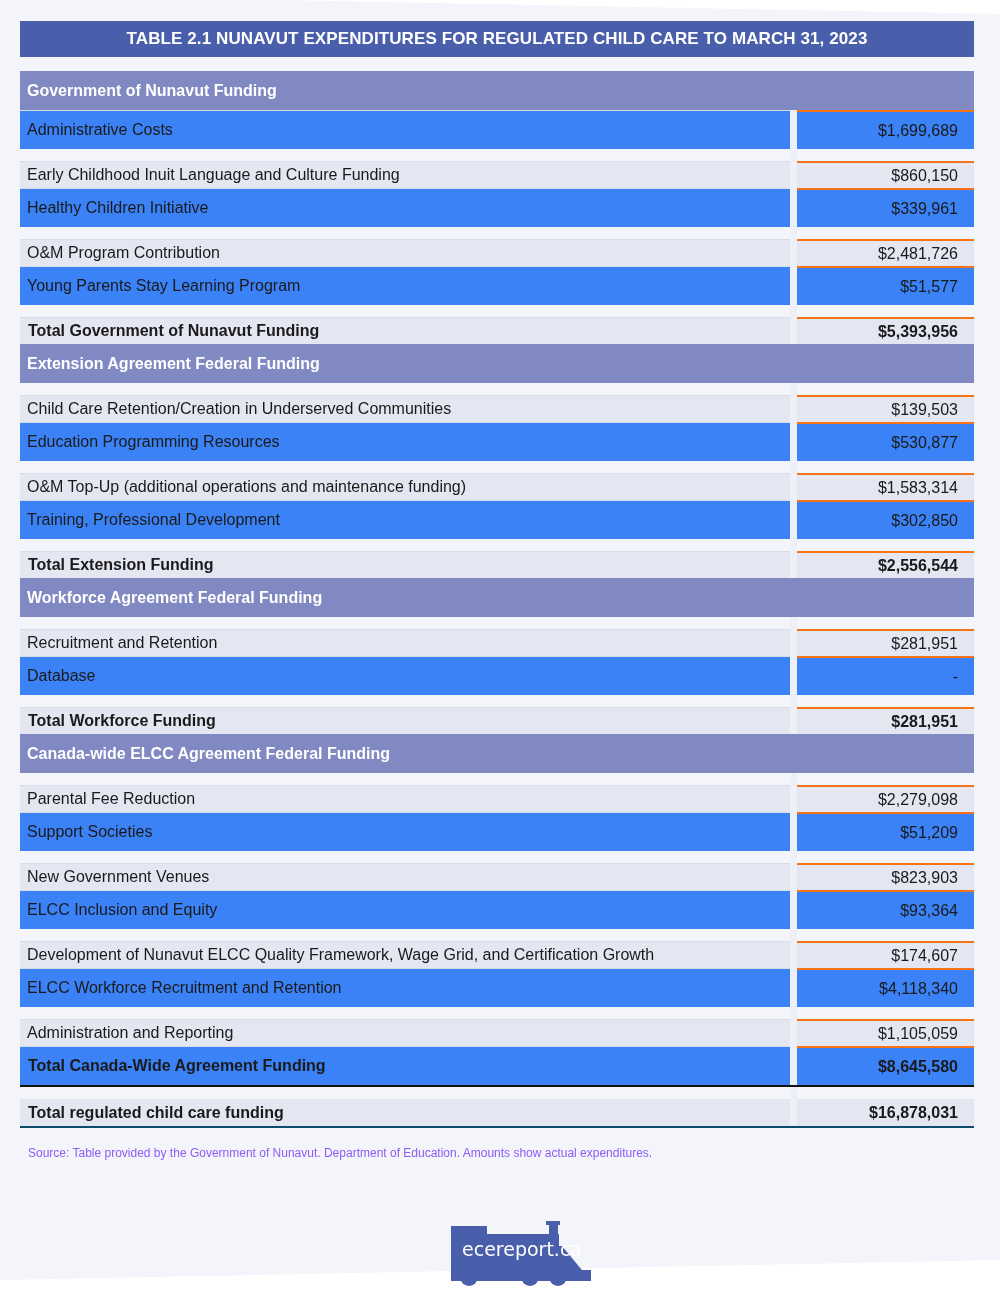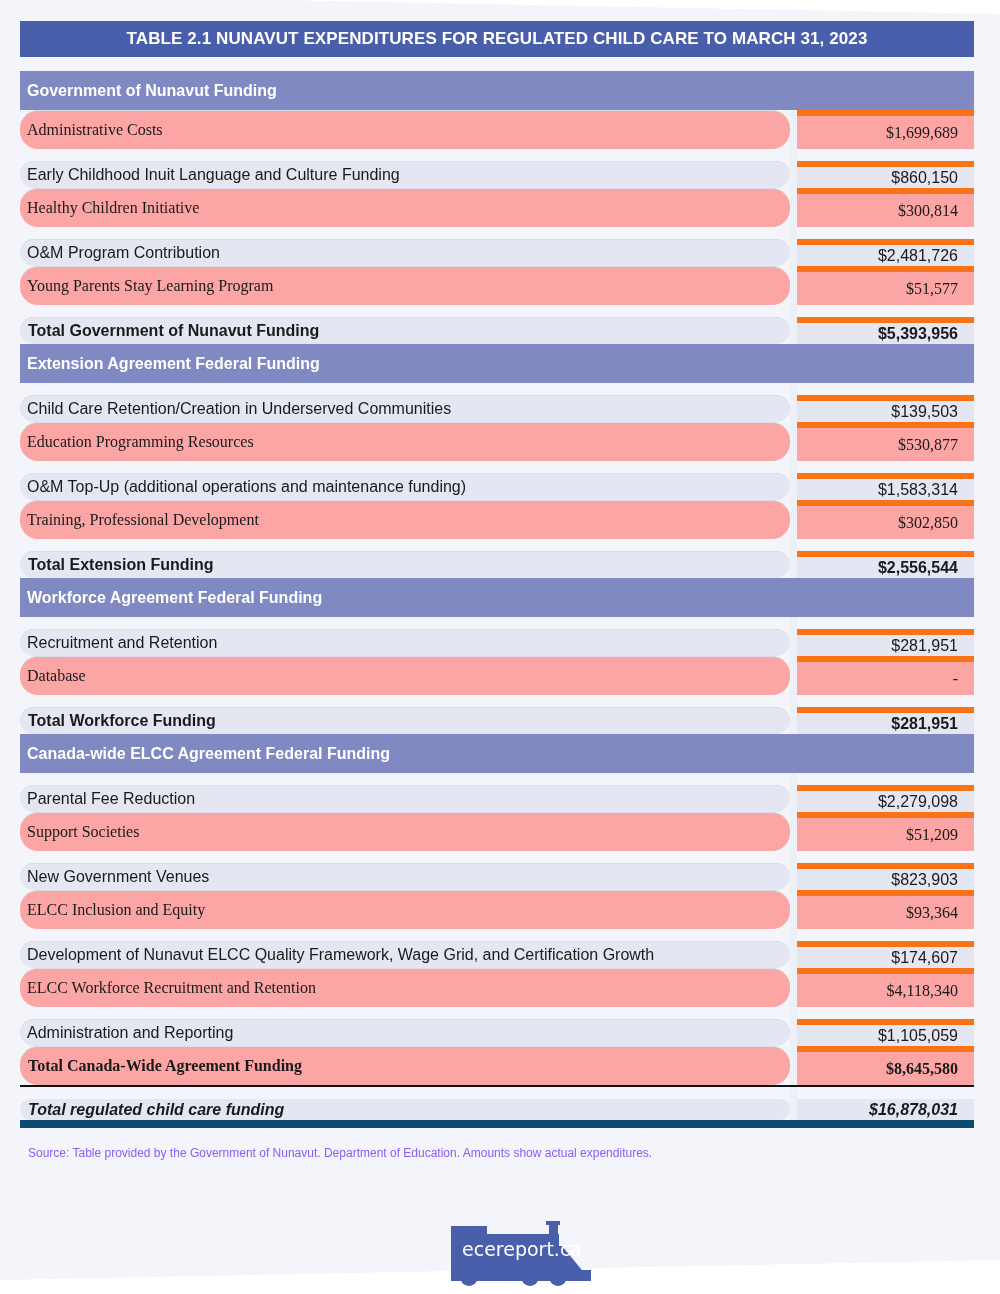--- a/index.html
+++ b/index.html
@@ -25,36 +25,35 @@
     position: absolute; left: 20px; top: 71px; width: 954px;
   }
   .row {
     position: relative; height: 39px; display: flex;
     box-sizing: border-box;
   }
   .row .label {
     width: 770px; box-sizing: border-box; padding-left: 7px;
     display: flex; align-items: center; font-size: 16px;
     border-top: 1px solid #d8dbe8;
-    border-radius: 18px;
   }
   .row .gap { width: 7px; background: #eef0f7; }
   .row .value {
     width: 177px; box-sizing: border-box; padding-right: 16px;
     display: flex; align-items: center; justify-content: flex-end; font-size: 16px;
-    border-top: 6px solid #f97316;
-  }
-  .row.light .label, .row.light .value { background: #fca5a5; font-family: Liberation Serif, serif; }
+    border-top: 2px solid #f97316;
+  }
+  .row.light .label, .row.light .value { background: #3b82f6; }
   .row.dark .label, .row.dark .value { background: #e4e6f2; margin-top: 12px; }
   .row.total .label, .row.total .value { font-weight: bold; padding-left: 8px; }
   .row.section {
     background: #8189c2; color: #ffffff; font-weight: bold;
   }
   .row.section .label { width: 954px; border-top: none; font-size: 16px; }
-  .row.grand { border-top: 2px solid #111111; border-bottom: 8px solid #0c4a6e; height: 43px; font-style: italic; }
+  .row.grand { border-top: 2px solid #111111; border-bottom: 2px solid #0c4a6e; height: 43px; }
   .row.grand .label, .row.grand .value { border-top: none; }
   .source {
     position: absolute; left: 28px; top: 1146px; font-size: 12px; color: #8b5cf6;
   }
   .logo {
     position: absolute; left: 450px; top: 1220px; width: 142px; height: 66px;
   }
   .logo-text {
     position: absolute; left: 12px; top: 18px; width: 110px;
     color: #ffffff; font-size: 19px; text-align: center;
@@ -78,21 +77,21 @@
       <div class="value">$1,699,689</div>
     </div>
     <div class="row dark">
       <div class="label">Early Childhood Inuit Language and Culture Funding</div>
       <div class="gap"></div>
       <div class="value">$860,150</div>
     </div>
     <div class="row light">
       <div class="label">Healthy Children Initiative</div>
       <div class="gap"></div>
-      <div class="value">$300,814</div>
+      <div class="value">$339,961</div>
     </div>
     <div class="row dark">
       <div class="label">O&amp;M Program Contribution</div>
       <div class="gap"></div>
       <div class="value">$2,481,726</div>
     </div>
     <div class="row light">
       <div class="label">Young Parents Stay Learning Program</div>
       <div class="gap"></div>
       <div class="value">$51,577</div>

